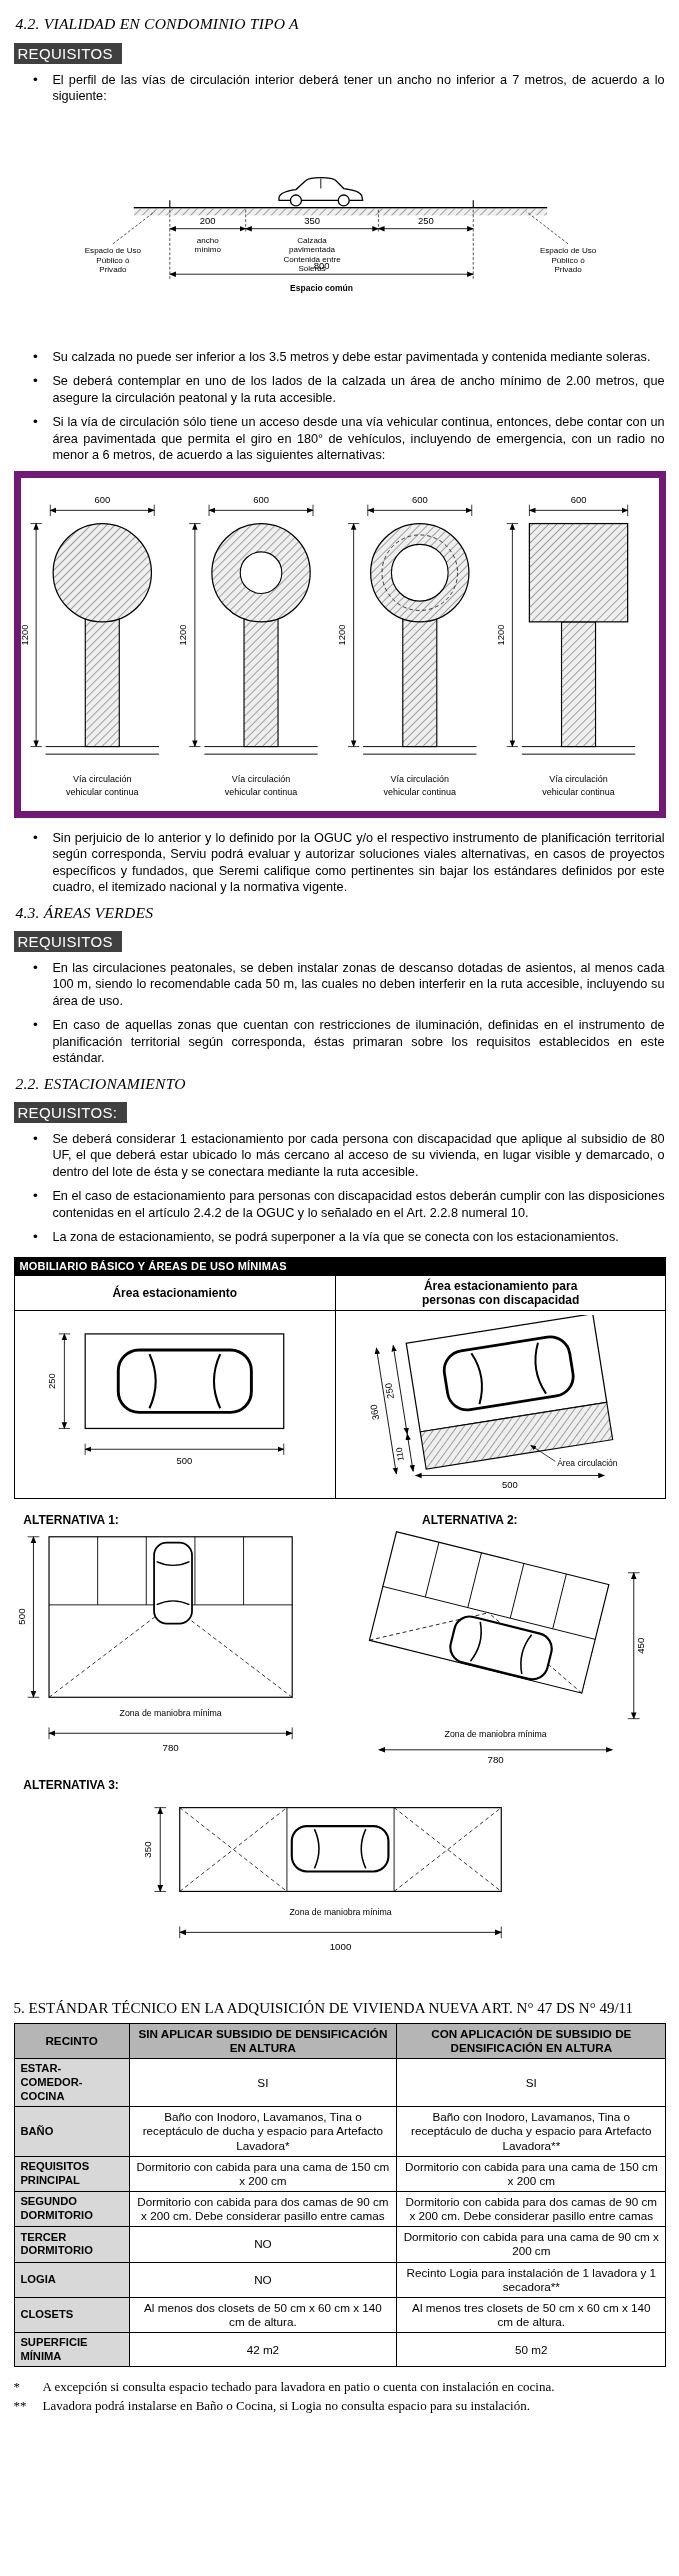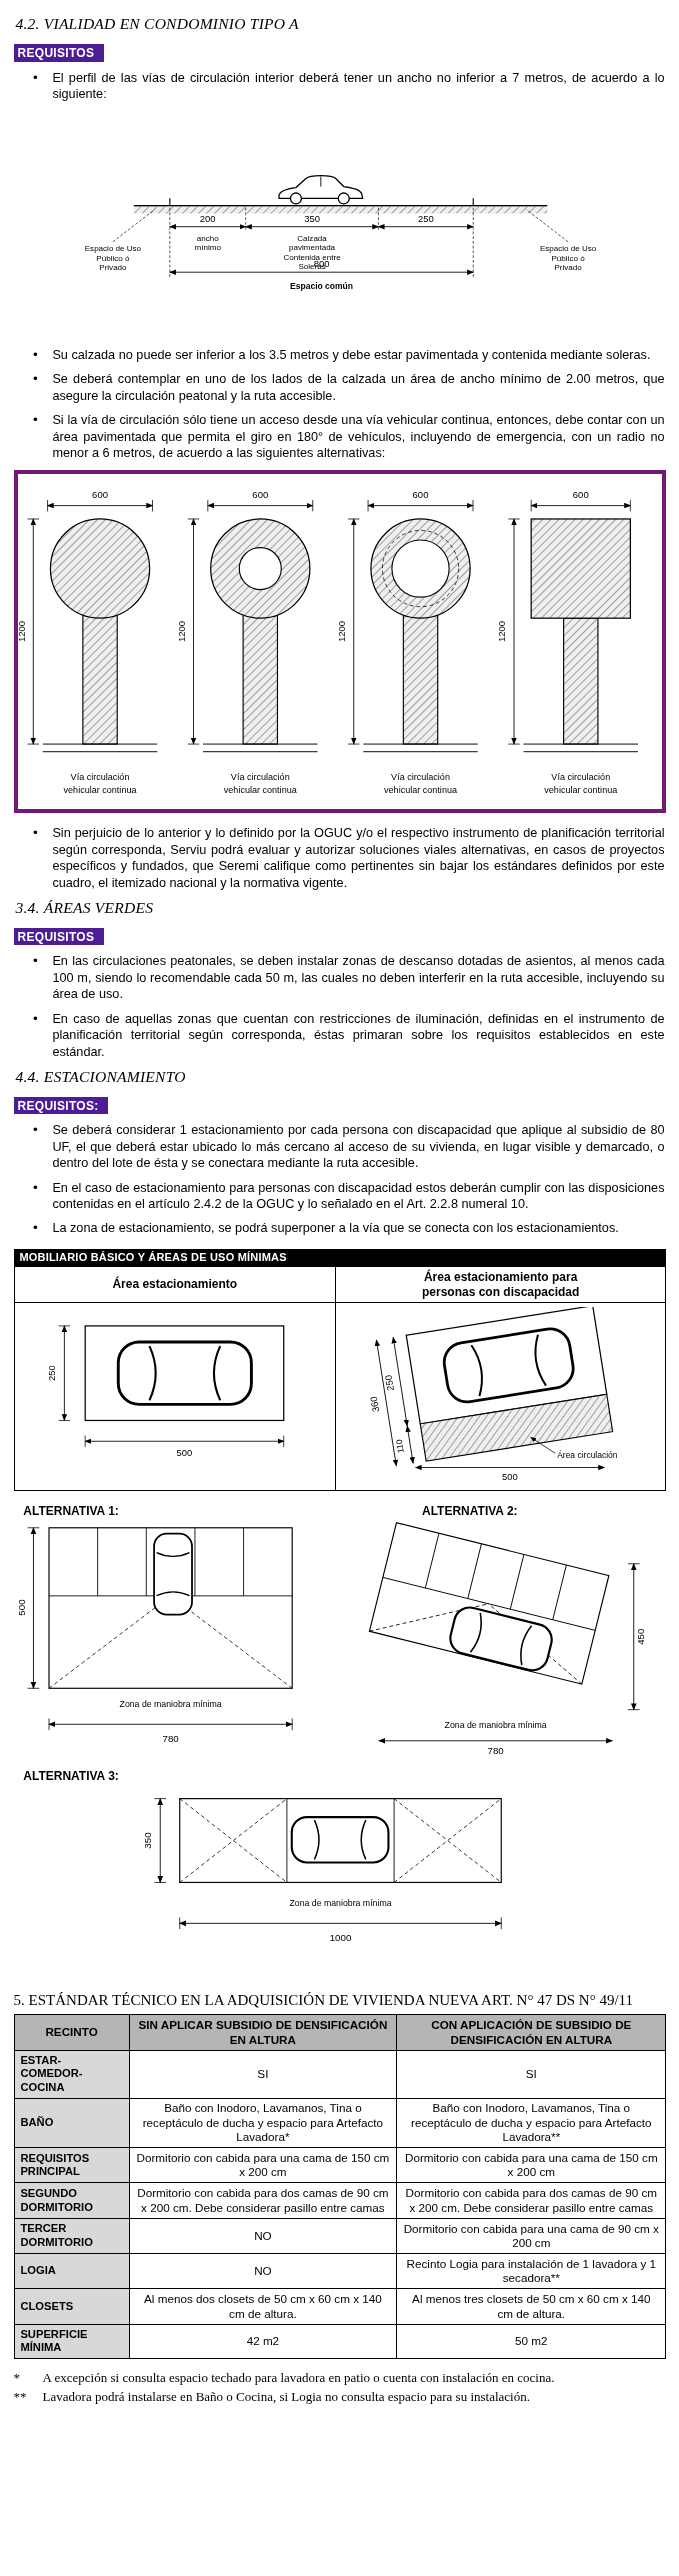--- a/index.html
+++ b/index.html
@@ -5,30 +5,30 @@
   * { margin:0; padding:0; box-sizing:border-box; }
   html,body { background:#fff; }
   body { width:680px; font-family:"Liberation Sans", sans-serif; color:#000; }
   .page { width:680px; padding:9.7px 13.6px 15.6px 13.6px; }
 
   h2.sec { font-family:"Liberation Serif", serif; font-weight:normal; font-size:15.6px;
            letter-spacing:0.2px; margin:5.8px 0 9.7px 1.9px;font-style:italic; }
   h2.sec5 { font-family:"Liberation Serif", serif; font-weight:normal; font-size:15px;
             margin:17.5px 0 5.8px 0; }
 
-  .req { display:inline-block; background:#4c1d95; color:#fff; font-size:12px; font-weight:bold;
+  .req { display:inline-block; background:#404040; color:#fff; font-size:15px; font-weight:normal;
          padding:1.9px 9.7px 1.9px 3.9px; margin:0 0 7.8px 0; letter-spacing:0.3px; }
 
   ul.b { list-style:none; margin:0 0 5.8px 0; }
   ul.b li { position:relative; padding-left:33px; margin:0 1.9px 7.8px 5.8px;
             font-size:12.7px; line-height:1.3; text-align:justify; }
   ul.b li::before { content:"\2022"; position:absolute; left:13.6px; top:-1px; font-size:13.6px; }
 
   .figcenter { text-align:center; margin:3.9px 0 9.7px 0; }
-  .figbox { border:4px solid #701a75; margin:5.8px 0 11.7px 0; padding:3.9px 0 0 0; }
+  .figbox { border:7px solid #701a75; margin:5.8px 0 11.7px 0; padding:3.9px 0 0 0; }
   .figbox svg { display:block; width:100%; height:auto; }
 
   .blackbar { background:#000000; color:#fff; font-weight:bold; font-size:11px;
               padding:2.9px 5.8px; margin:11.7px 0 0 0; letter-spacing:0.2px; }
 
   table.park { width:100%; border-collapse:collapse; }
   table.park th { border:1px solid #000; font-size:12px; padding:2.9px 3.9px; text-align:center; line-height:1.2; }
   table.park td { border:1px solid #000; padding:3.9px 1.9px; text-align:center; vertical-align:top; background:#fff; }
 
   .altrow { display:grid; grid-template-columns:1fr 1fr; margin-top:9.7px; }
@@ -214,29 +214,29 @@
         <text class="cap" x="590" y="331">vehicular continua</text>
       </g>
     </svg>
   </div>
 
   <ul class="b">
     <li>Sin perjuicio de lo anterior y lo definido por la OGUC y/o el respectivo instrumento de planificación territorial según corresponda, Serviu podrá evaluar y autorizar soluciones viales alternativas, en casos de proyectos específicos y fundados, que Seremi califique como pertinentes sin bajar los estándares definidos por este cuadro, el itemizado nacional y la normativa vigente.</li>
   </ul>
 
   
-  <h2 class="sec">3.4. ÁREAS VERDES</h2>
+  <h2 class="sec">4.3. ÁREAS VERDES</h2>
   <div class="req">REQUISITOS</div>
   <ul class="b">
     <li>En las circulaciones peatonales, se deben instalar zonas de descanso dotadas de asientos, al menos cada 100 m, siendo lo recomendable cada 50 m, las cuales no deben interferir en la ruta accesible, incluyendo su área de uso.</li>
     <li>En caso de aquellas zonas que cuentan con restricciones de iluminación, definidas en el instrumento de planificación territorial según corresponda, éstas primaran sobre los requisitos establecidos en este estándar.</li>
   </ul>
 
   
-  <h2 class="sec">4.4. ESTACIONAMIENTO</h2>
+  <h2 class="sec">2.2. ESTACIONAMIENTO</h2>
   <div class="req">REQUISITOS:</div>
   <ul class="b">
     <li>Se deberá considerar 1 estacionamiento por cada persona con discapacidad que aplique al subsidio de 80 UF, el que deberá estar ubicado lo más cercano al acceso de su vivienda, en lugar visible y demarcado, o dentro del lote de ésta y se conectara mediante la ruta accesible.</li>
     <li>En el caso de estacionamiento para personas con discapacidad estos deberán cumplir con las disposiciones contenidas en el artículo 2.4.2 de la OGUC y lo señalado en el Art. 2.2.8 numeral 10.</li>
     <li>La zona de estacionamiento, se podrá superponer a la vía que se conecta con los estacionamientos.</li>
   </ul>
 
   
   <div class="blackbar">MOBILIARIO BÁSICO Y ÁREAS DE USO MÍNIMAS</div>
 

